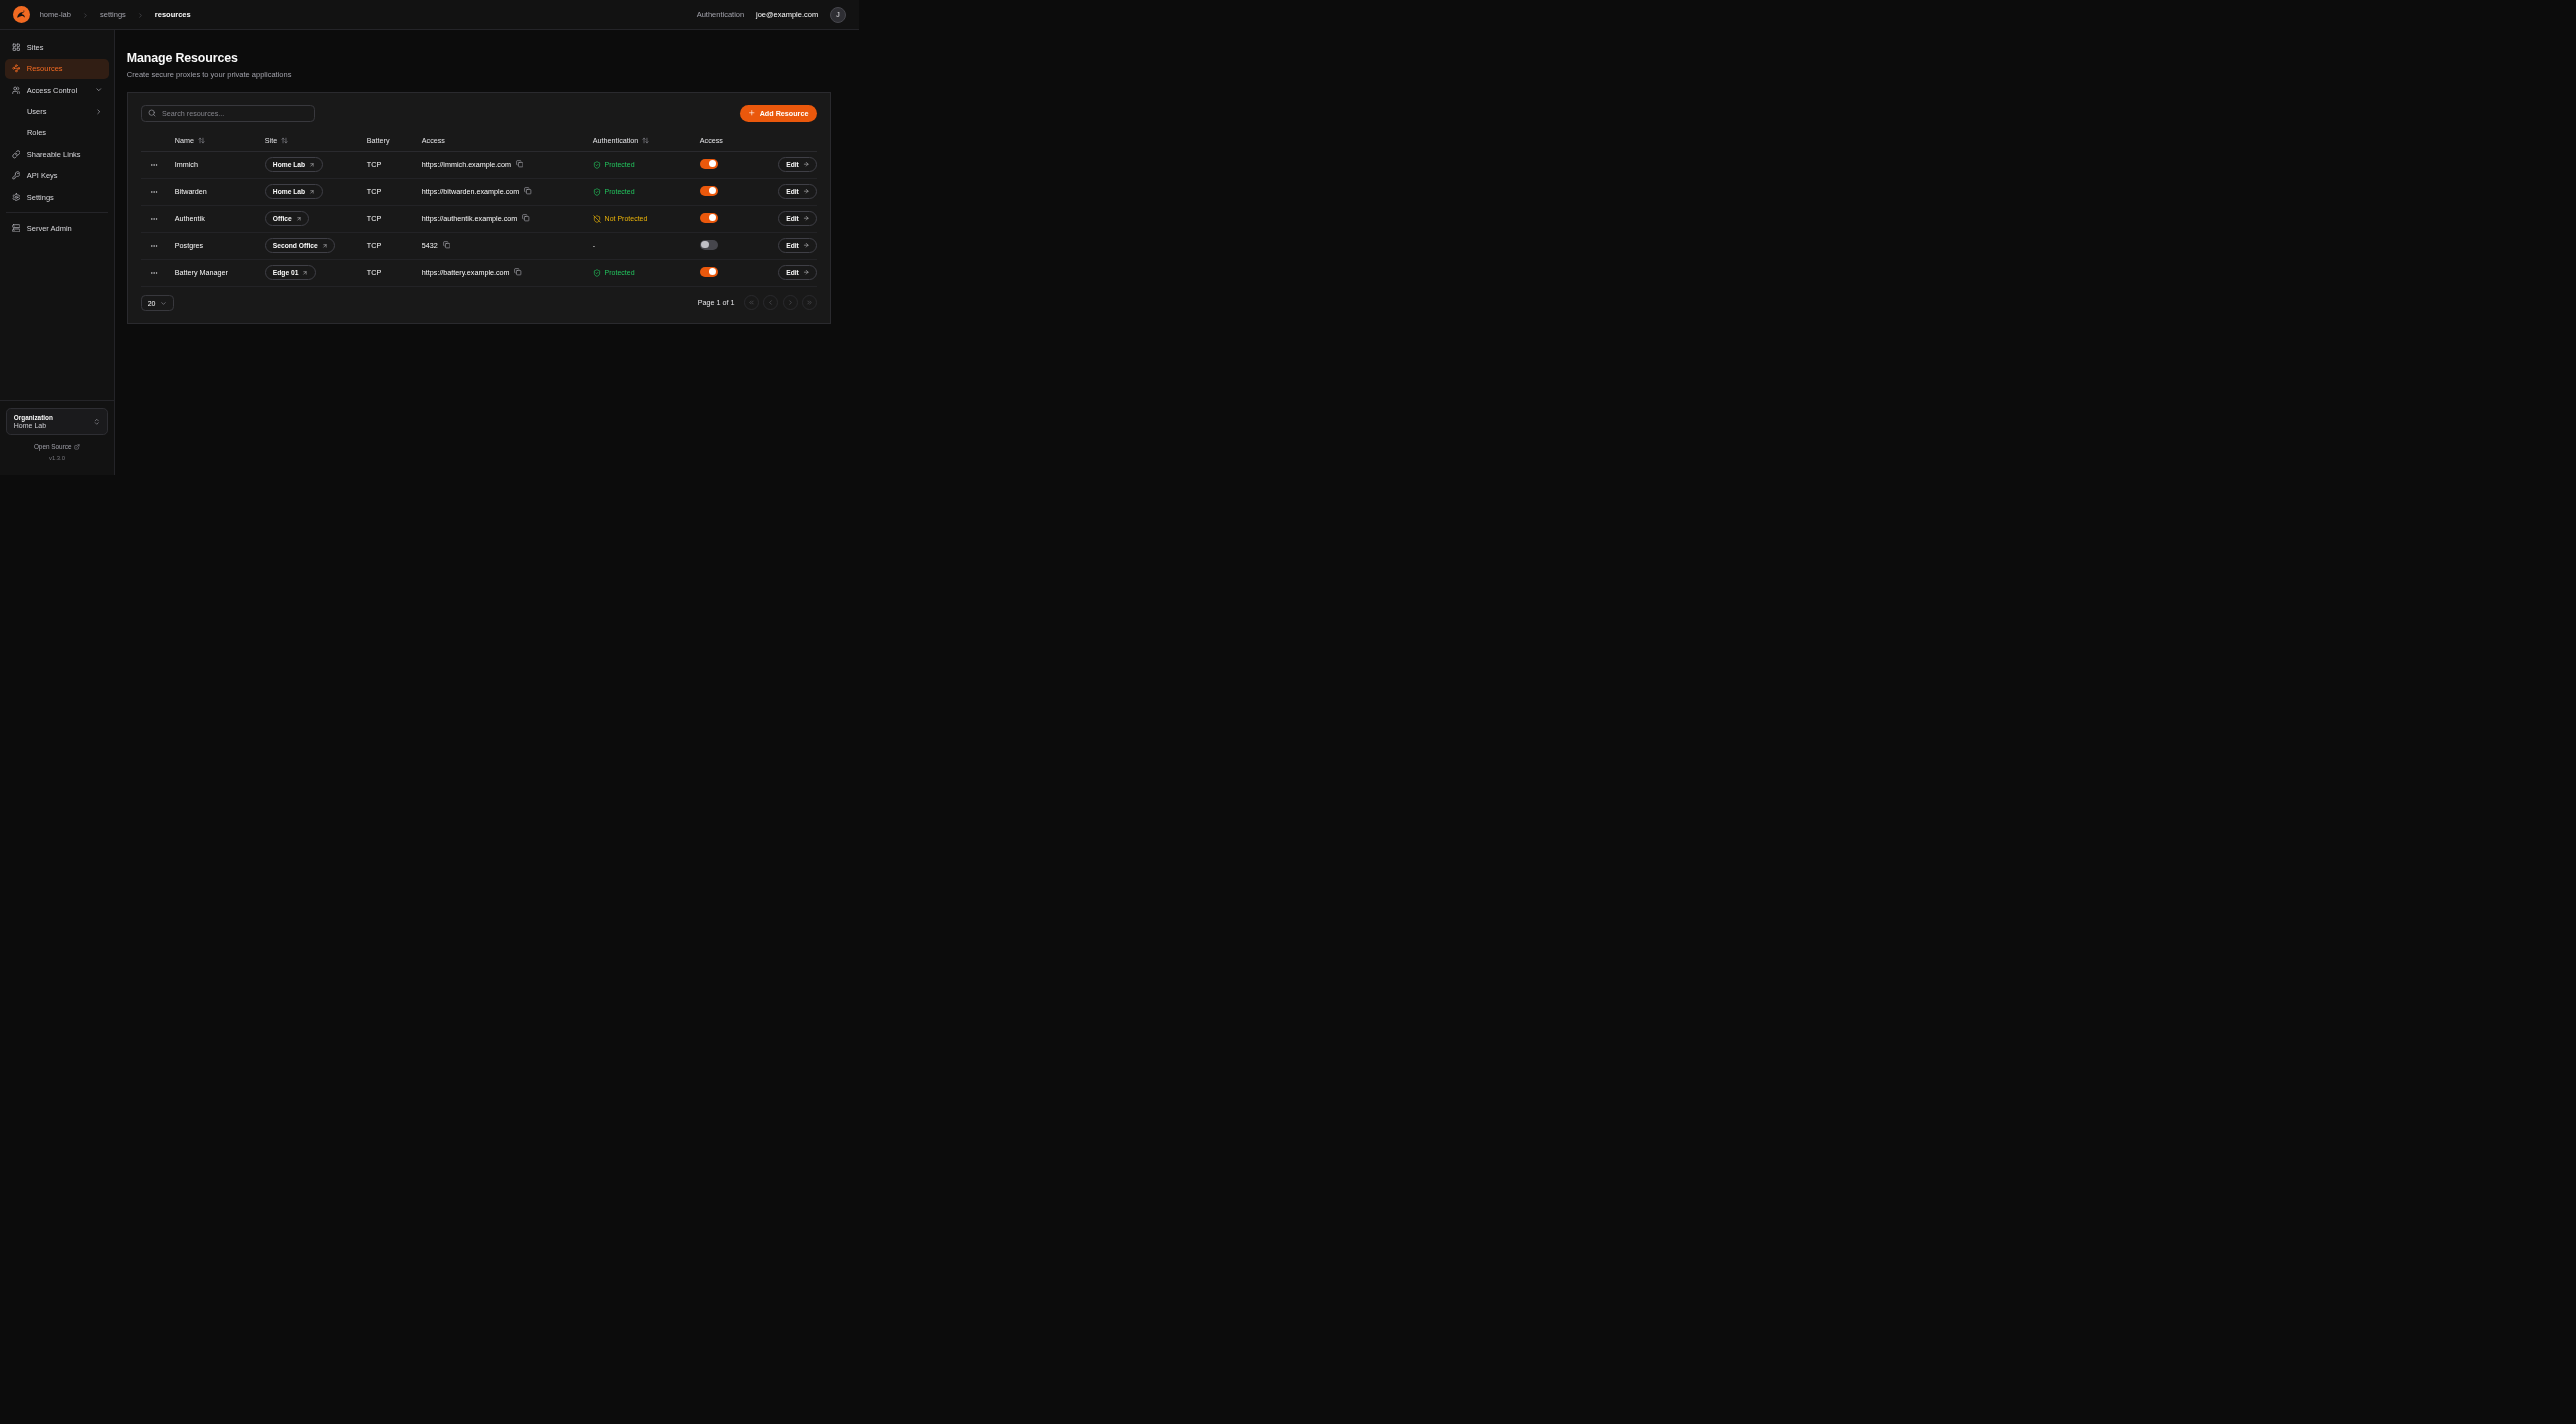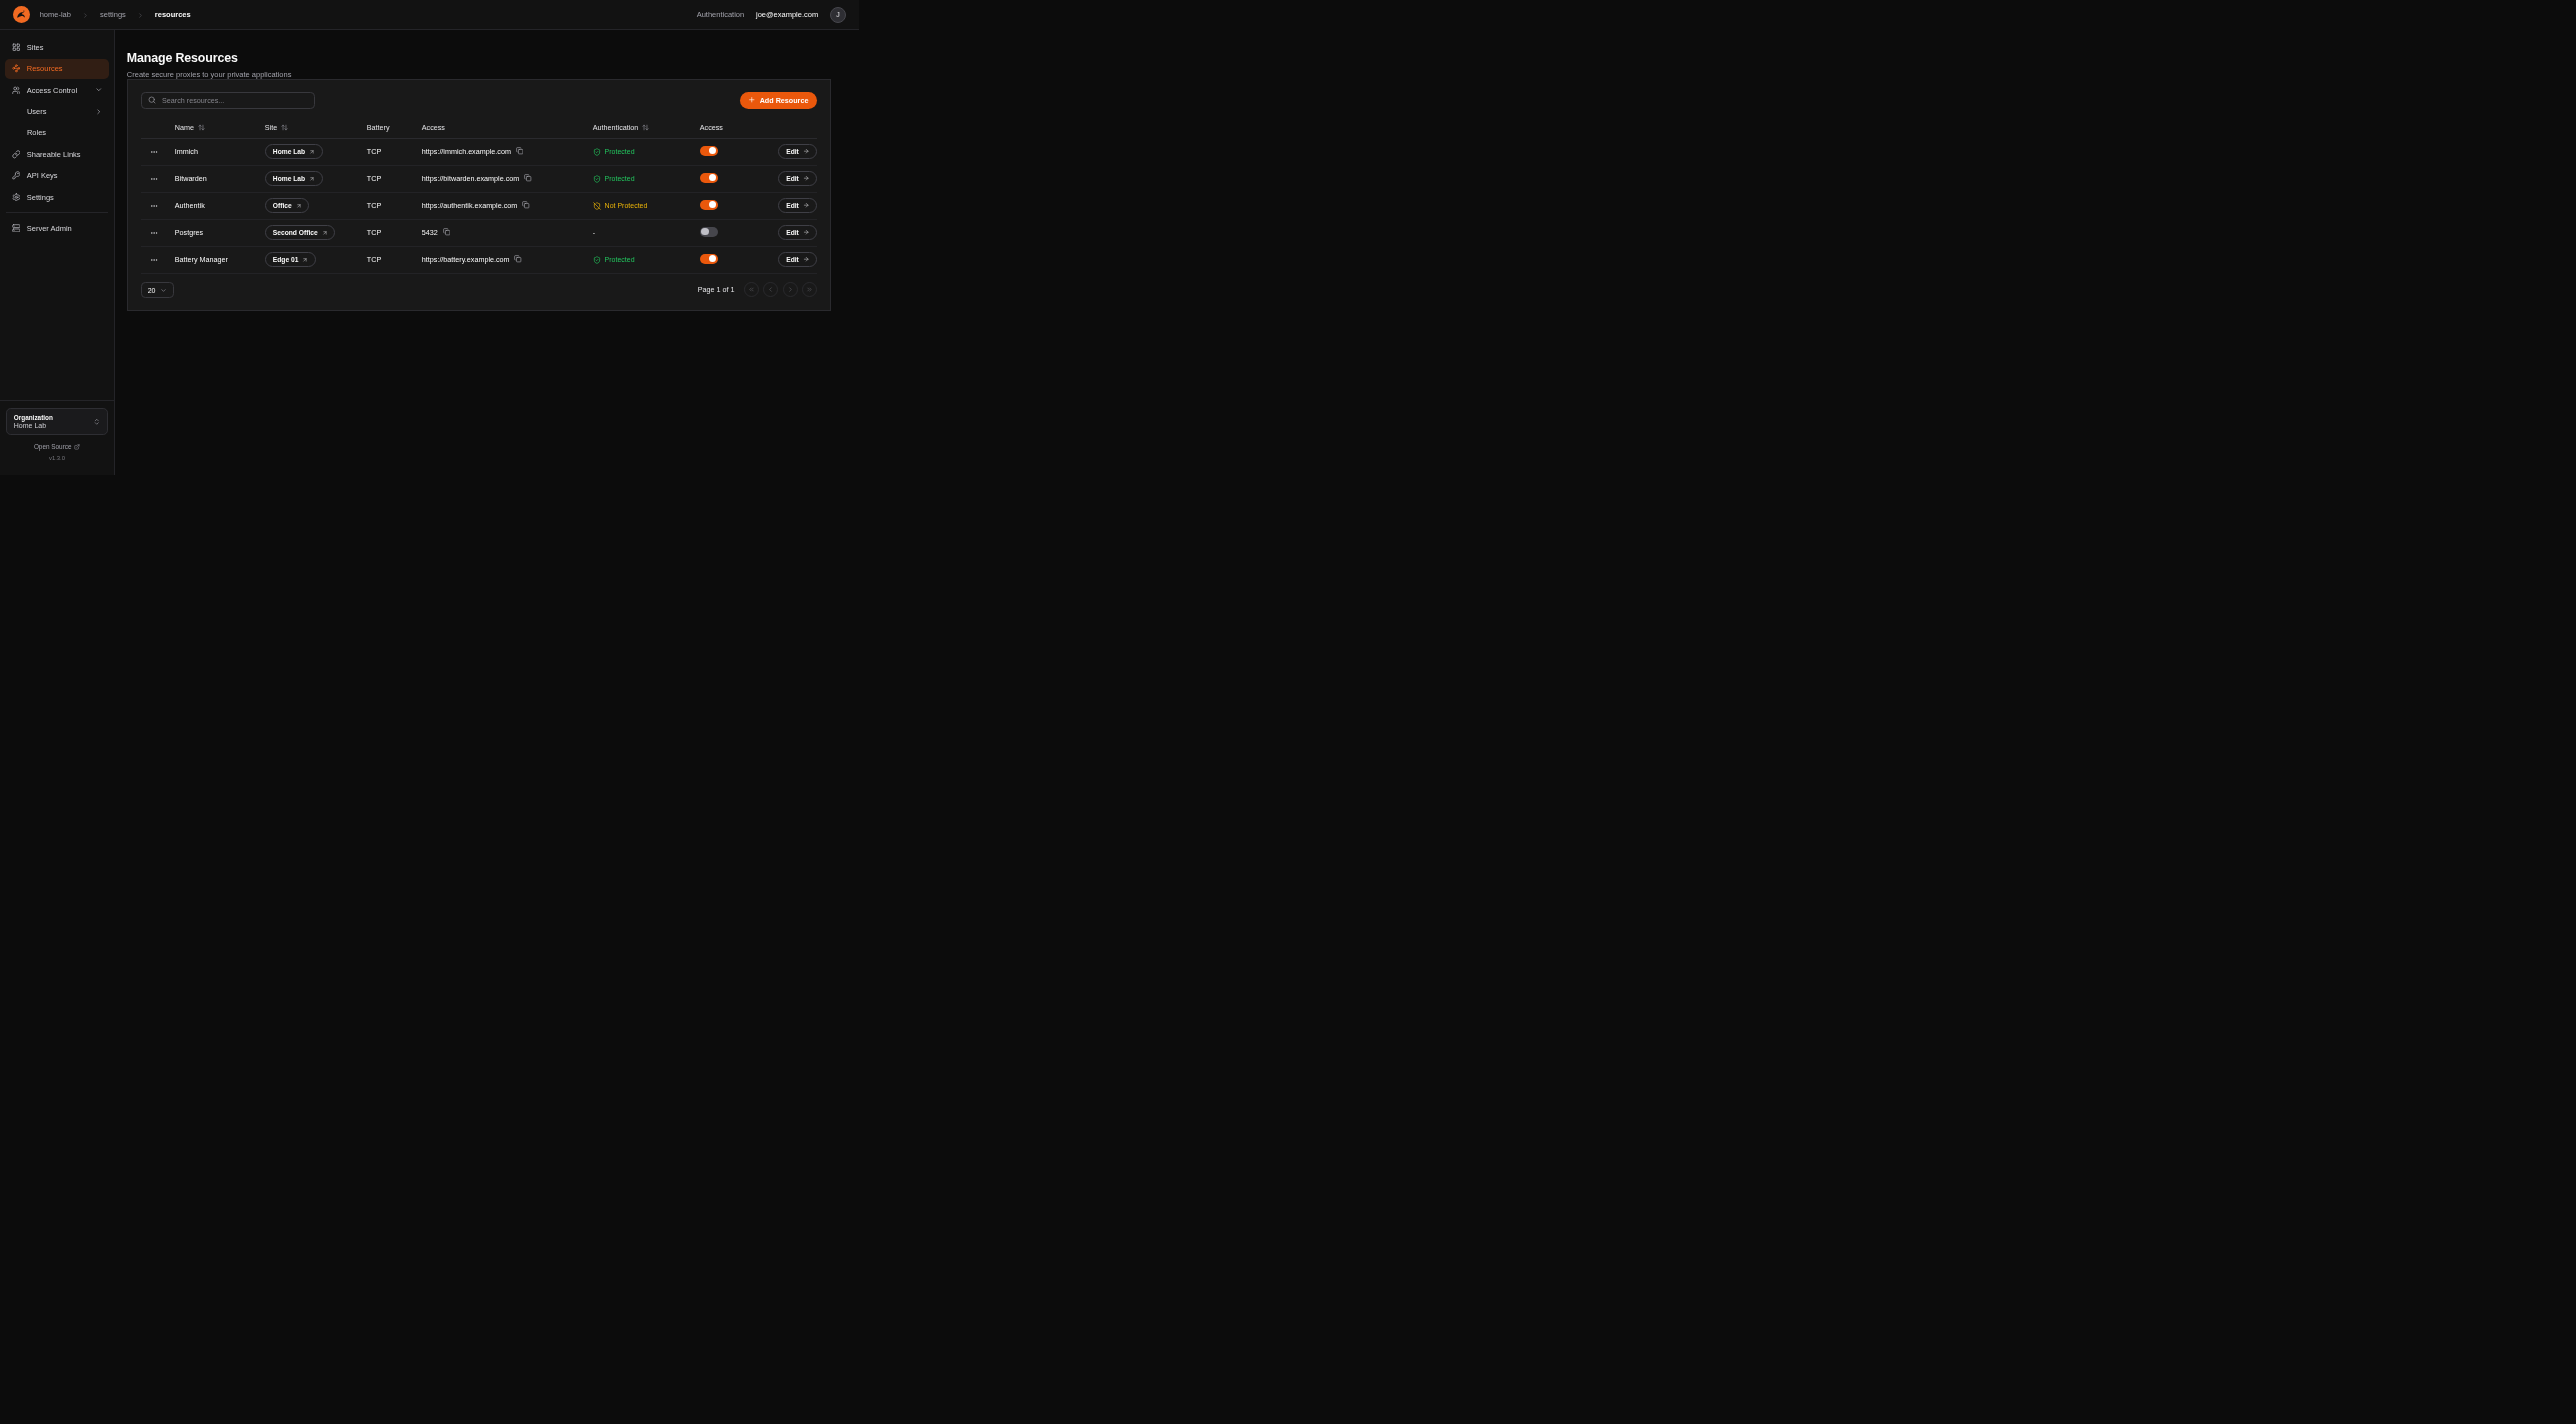--- a/index.html
+++ b/index.html
@@ -47,21 +47,21 @@
   .org-label{font-size:6.4px;font-weight:700;color:var(--text);display:block}
   .org-value{font-size:7px;color:#cfcfd4;margin-top:1.6px;display:block}
   .org-chev{color:#9a9aa2}
   .open-source{display:flex;align-items:center;gap:2.7px;justify-content:center;color:var(--muted);font-size:6.4px;margin-top:8.6px;cursor:pointer}
   .version{text-align:center;color:#76767c;font-size:5.9px;margin:4.8px 0 5.4px}
 
   
   .main{flex:1;padding:13px 28px 13px 11.8px;overflow:hidden}
   .page-title{font-size:12.4px;font-weight:700;margin:8px 0 0;letter-spacing:-.01em}
   .page-sub{font-size:7.5px;color:var(--muted);margin-top:4.8px}
-  .card{background:var(--card);border:0.5px solid var(--line2);border-radius:0;padding:11.8px 13px}
+  .card{margin-top:13px;background:var(--card);border:0.5px solid var(--line2);border-radius:0;padding:11.8px 13px}
 
   .toolbar{display:flex;align-items:center;justify-content:space-between;margin-bottom:9.7px}
   .search-box{display:flex;align-items:center;gap:4.3px;width:174px;height:17px;border:0.5px solid #38383d;border-radius:4.3px;padding:0 5.9px;color:#9a9aa2}
   .search-box input{flex:1;background:transparent;border:none;outline:none;color:var(--text);font-size:7.2px;font-family:inherit;min-width:0}
   .search-box input::placeholder{color:#85858c}
   .btn-primary{display:inline-flex;align-items:center;gap:3.8px;height:17px;padding:0 8.6px;background:var(--btn);color:#fff;border:none;border-radius:8.6px;font-size:7.2px;font-weight:700;cursor:pointer;font-family:inherit}
 
   
   .table{--cols:34px 90px 102px 55px 171px 107px 75px 1fr}
   .thead{display:grid;grid-template-columns:var(--cols);align-items:center;height:20.4px;border-bottom:0.5px solid var(--line2);font-size:7.2px;color:#e4e4e7}

